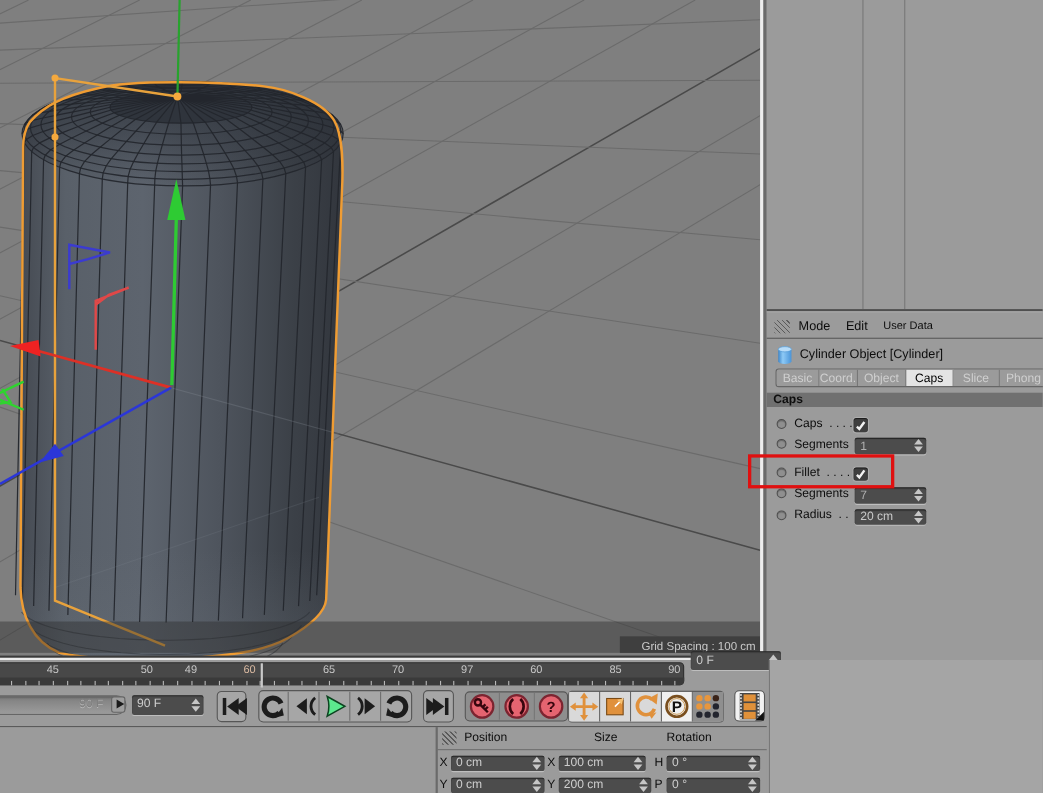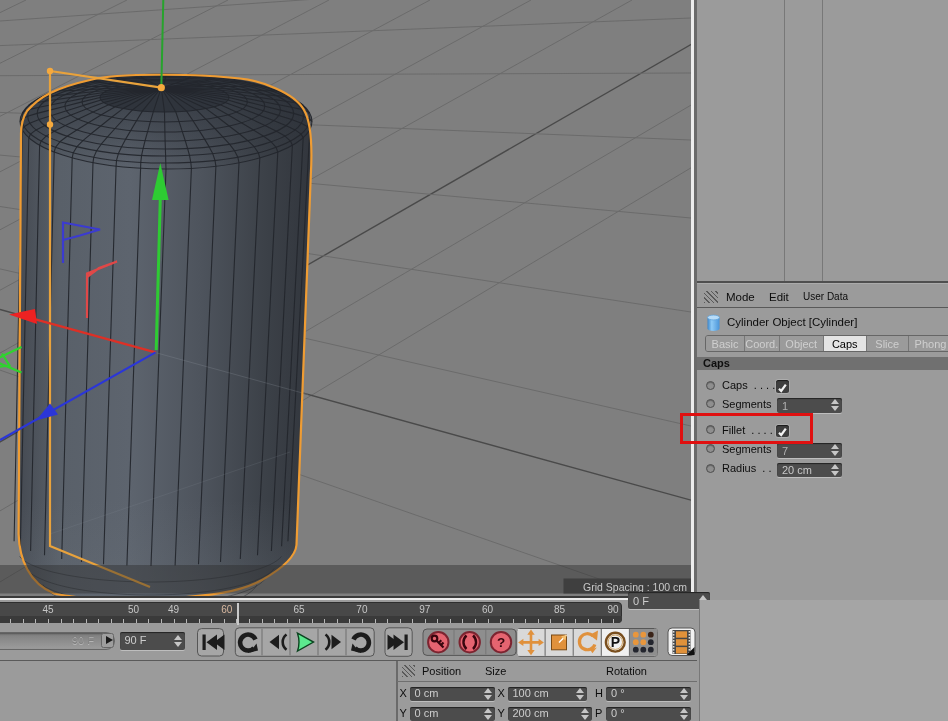--- a/index.html
+++ b/index.html
@@ -333,21 +333,21 @@
 <rect x="672.8" y="649" width="1.6" height="1.6" fill="#ddd"></rect>
     <rect x="688.6" y="649" width="1.6" height="1.6" fill="#ddd"></rect>
 <rect x="672.8" y="652" width="1.6" height="1.6" fill="#ddd"></rect>
     <rect x="688.6" y="652" width="1.6" height="1.6" fill="#ddd"></rect>
 <polygon points="694.5,647 694.5,655 686.5,655" fill="#111"></polygon>
 </svg>
 <div class="abs" style="left:0;top:659.5px;width:697px;height:1.5px;background:#5a5a5a"></div>
 <div class="abs" style="left:396px;top:660.5px;width:1.5px;height:61px;background:#6a6a6a"></div>
 <div class="abs grip" style="left:402px;top:664.5px;width:13px;height:12px"></div>
 <div class="lbl" style="left:422px;top:665px">Position</div>
-<div class="lbl" style="left:485px;top:665px">Size</div>
+<div class="lbl" style="left:540px;top:665px">Size</div>
 <div class="lbl" style="left:606px;top:665px">Rotation</div>
 <div class="abs" style="left:397px;top:681px;width:300px;height:1px;background:#6f6f6f"></div>
 <div class="lbl" style="left:399.5px;top:686.5px">X</div>
 <div class="fld" style="left:409.5px;top:686.5px;width:85.0px;height:14px;line-height:13.5px">
     <span class="v">0 cm</span>
     <span class="spin"></span>
   </div>
 <div class="lbl" style="left:497.5px;top:686.5px">X</div>
 <div class="fld" style="left:507.5px;top:686.5px;width:79px;height:14px;line-height:13.5px">
     <span class="v">100 cm</span>

